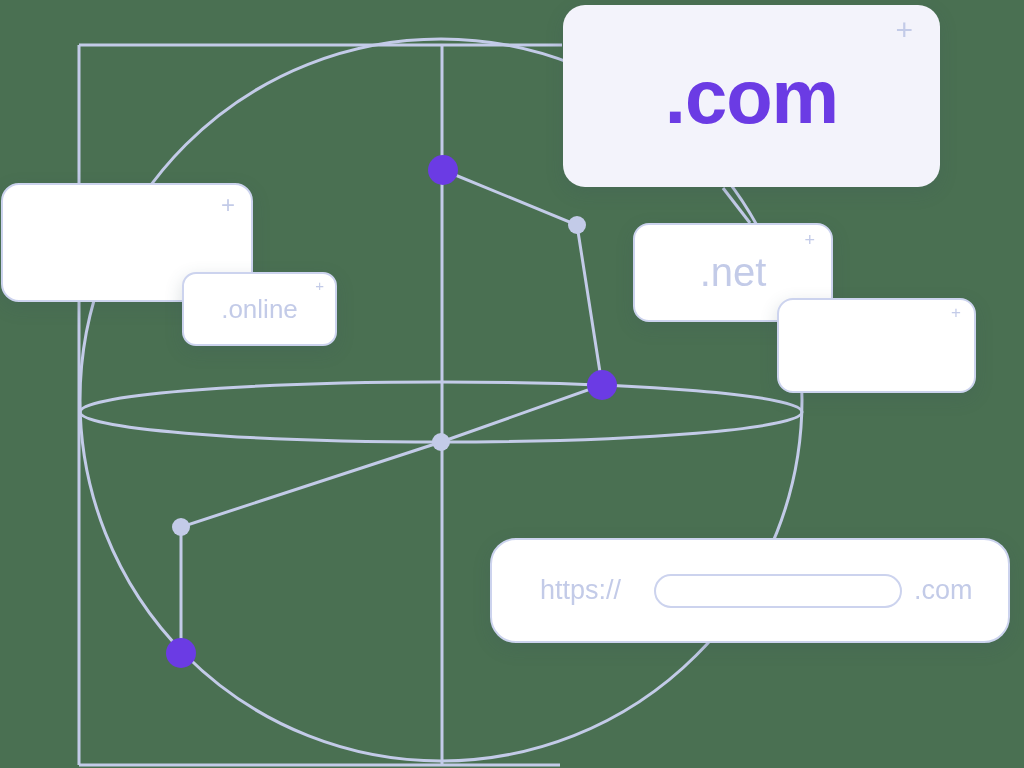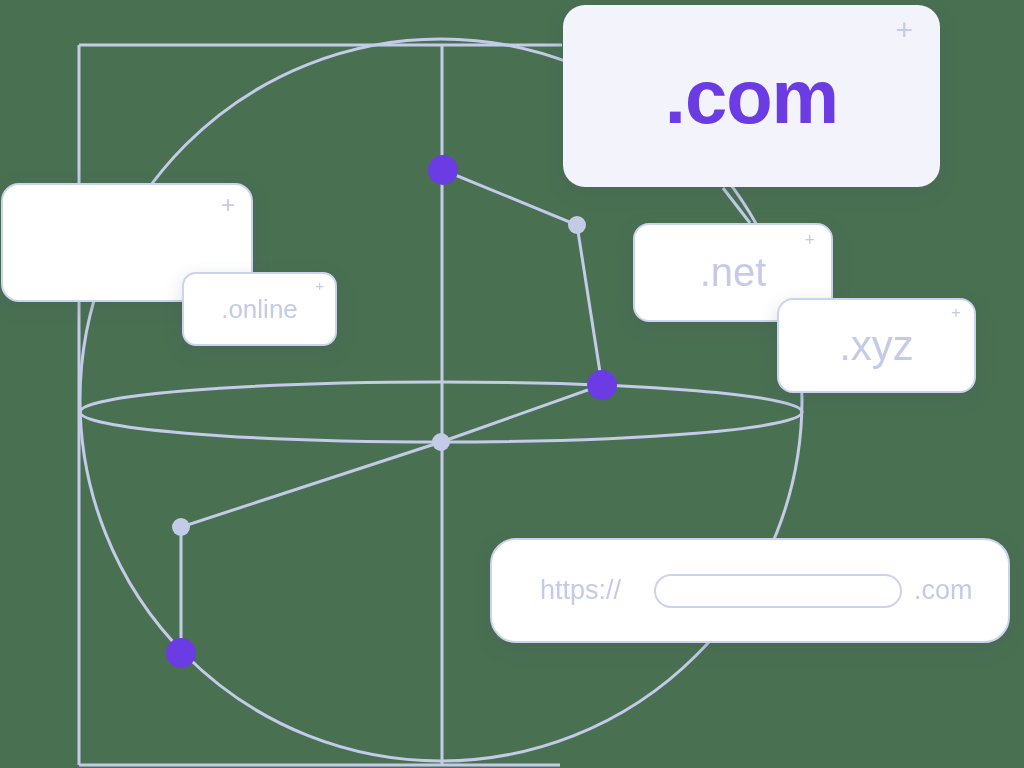--- a/index.html
+++ b/index.html
@@ -123,21 +123,20 @@
     <span>.com</span>
   </div>
 
   <div class="card card-net">
     <span class="plus">+</span>
     <span>.net</span>
   </div>
 
   <div class="card card-xyz">
     <span class="plus">+</span>
-    <span>.xyz</span>
   </div>
 
   <div class="urlbar">
     <span class="proto">https://</span>
     <input class="pill" type="text" value="" style="">
     <span>.com</span>
   </div>
 
 </div>
 

